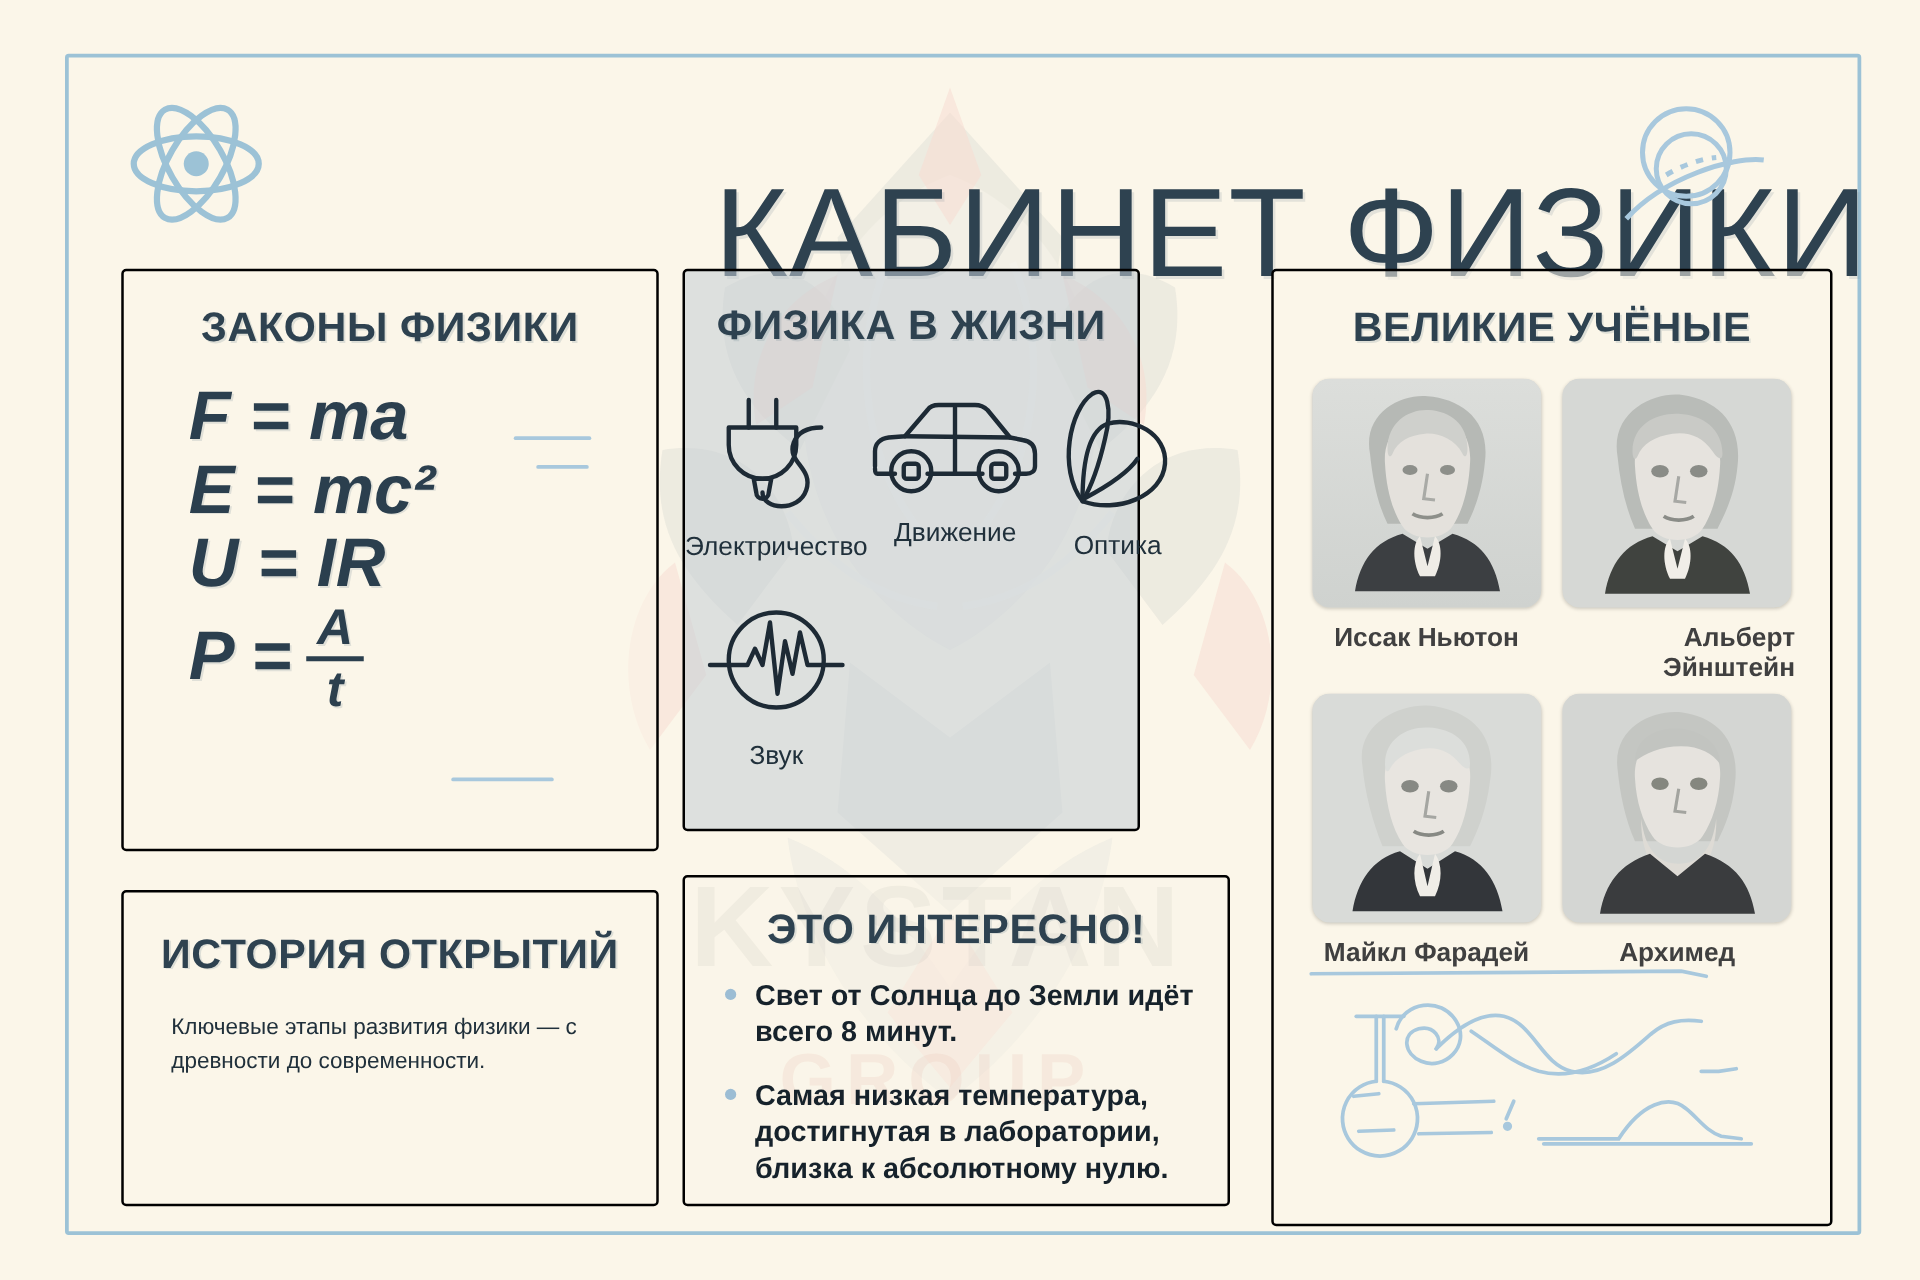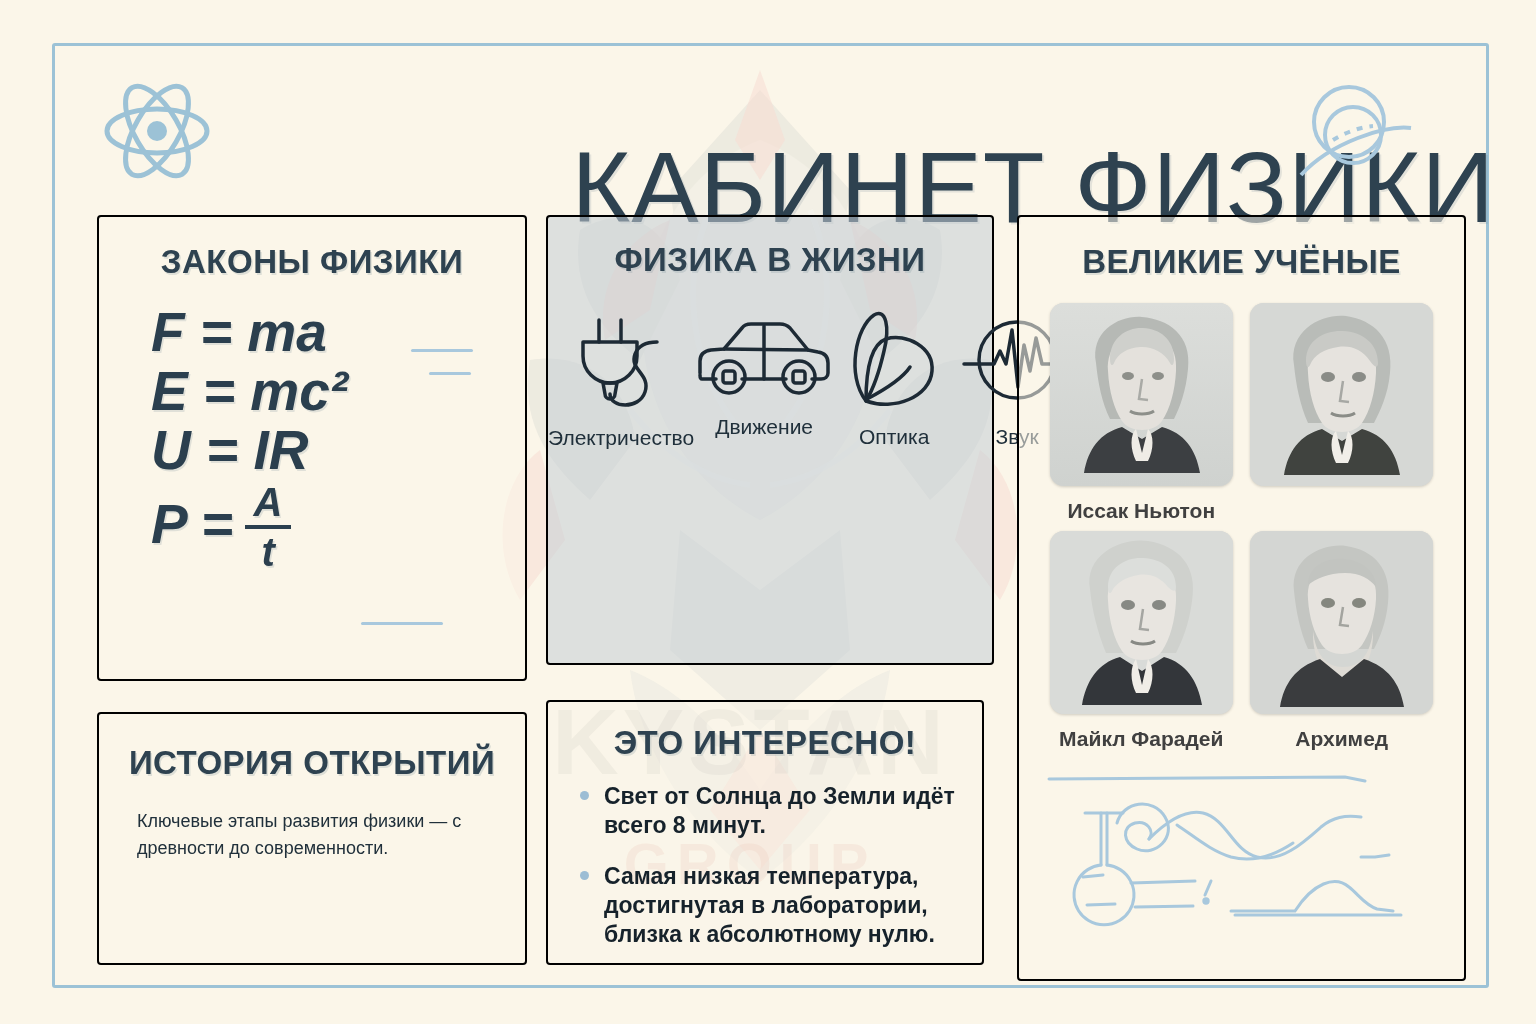--- a/index.html
+++ b/index.html
@@ -148,27 +148,27 @@
   .frac .den { padding: 0 6px; }
   .dash {
     position: absolute;
     height: 3px;
     background: #a8c8dd;
     border-radius: 2px;
   }
 
   
   #panel-life {
-    left: 546px; top: 215px; width: 448px; height: 450px;
+    left: 546px; top: 215px; width: 366px; height: 450px;
     background: rgba(196,206,214,0.55);
   }
   #panel-life .panel-title { margin-top: 24px; }
   .life-grid {
     display: grid;
-    grid-template-columns: 1fr 1fr 1fr 1fr;
+    grid-template-columns: 1fr 1fr 1fr;
     grid-template-rows: 1fr 1fr;
     margin-top: 14px;
     height: 336px;
   }
   .life-cell {
     display: flex;
     flex-direction: column;
     align-items: center;
     justify-content: center;
   }
@@ -428,20 +428,21 @@
             <g fill="#8a8c87">
               <ellipse cx="78" cy="74" rx="7" ry="5"></ellipse>
               <ellipse cx="109" cy="74" rx="7" ry="5"></ellipse>
             </g>
             <path d="M93 78 L90 98 L99 99" stroke="#a7a8a4" stroke-width="2.5" fill="none"></path>
             <path d="M81 110 C87 114 99 114 105 110" stroke="#8a8c87" stroke-width="3" fill="none"></path>
             <path d="M72 126 L92 138 L112 126 C134 132 146 148 150 172 L34 172 C38 148 50 132 72 126 Z" fill="#40433f"></path>
             <path d="M86 128 L92 152 L98 128 C104 134 104 148 98 160 L86 160 C80 148 80 134 86 128 Z" fill="#f1eee8"></path>
           </svg>
         </div>
+        <div class="sci-name">Альберт Эйнштейн</div>
       </div>
 
       <div class="sci-cell">
         <div class="sci-photo">
           <svg viewBox="0 0 183 183" width="183" height="183">
             <rect width="183" height="183" fill="#d9dbd8"></rect>
             <path d="M40 58 C34 22 74 6 98 10 C128 15 148 34 142 70 C139 94 132 110 126 122 L56 122 C48 102 42 80 40 58 Z" fill="#cfd1cd"></path>
             <path d="M58 70 C56 44 76 32 93 33 C112 34 128 46 126 70 C125 90 120 108 112 120 C104 132 80 132 72 120 C64 108 59 90 58 70 Z" fill="#e8e5e0"></path>
             <path d="M58 56 C58 36 76 26 93 27 C112 28 126 38 126 56 C126 62 122 60 118 56 C110 46 100 42 88 44 C76 46 66 52 62 60 C60 64 58 62 58 56 Z" fill="#dcdedb"></path>
             <g fill="#878984">

